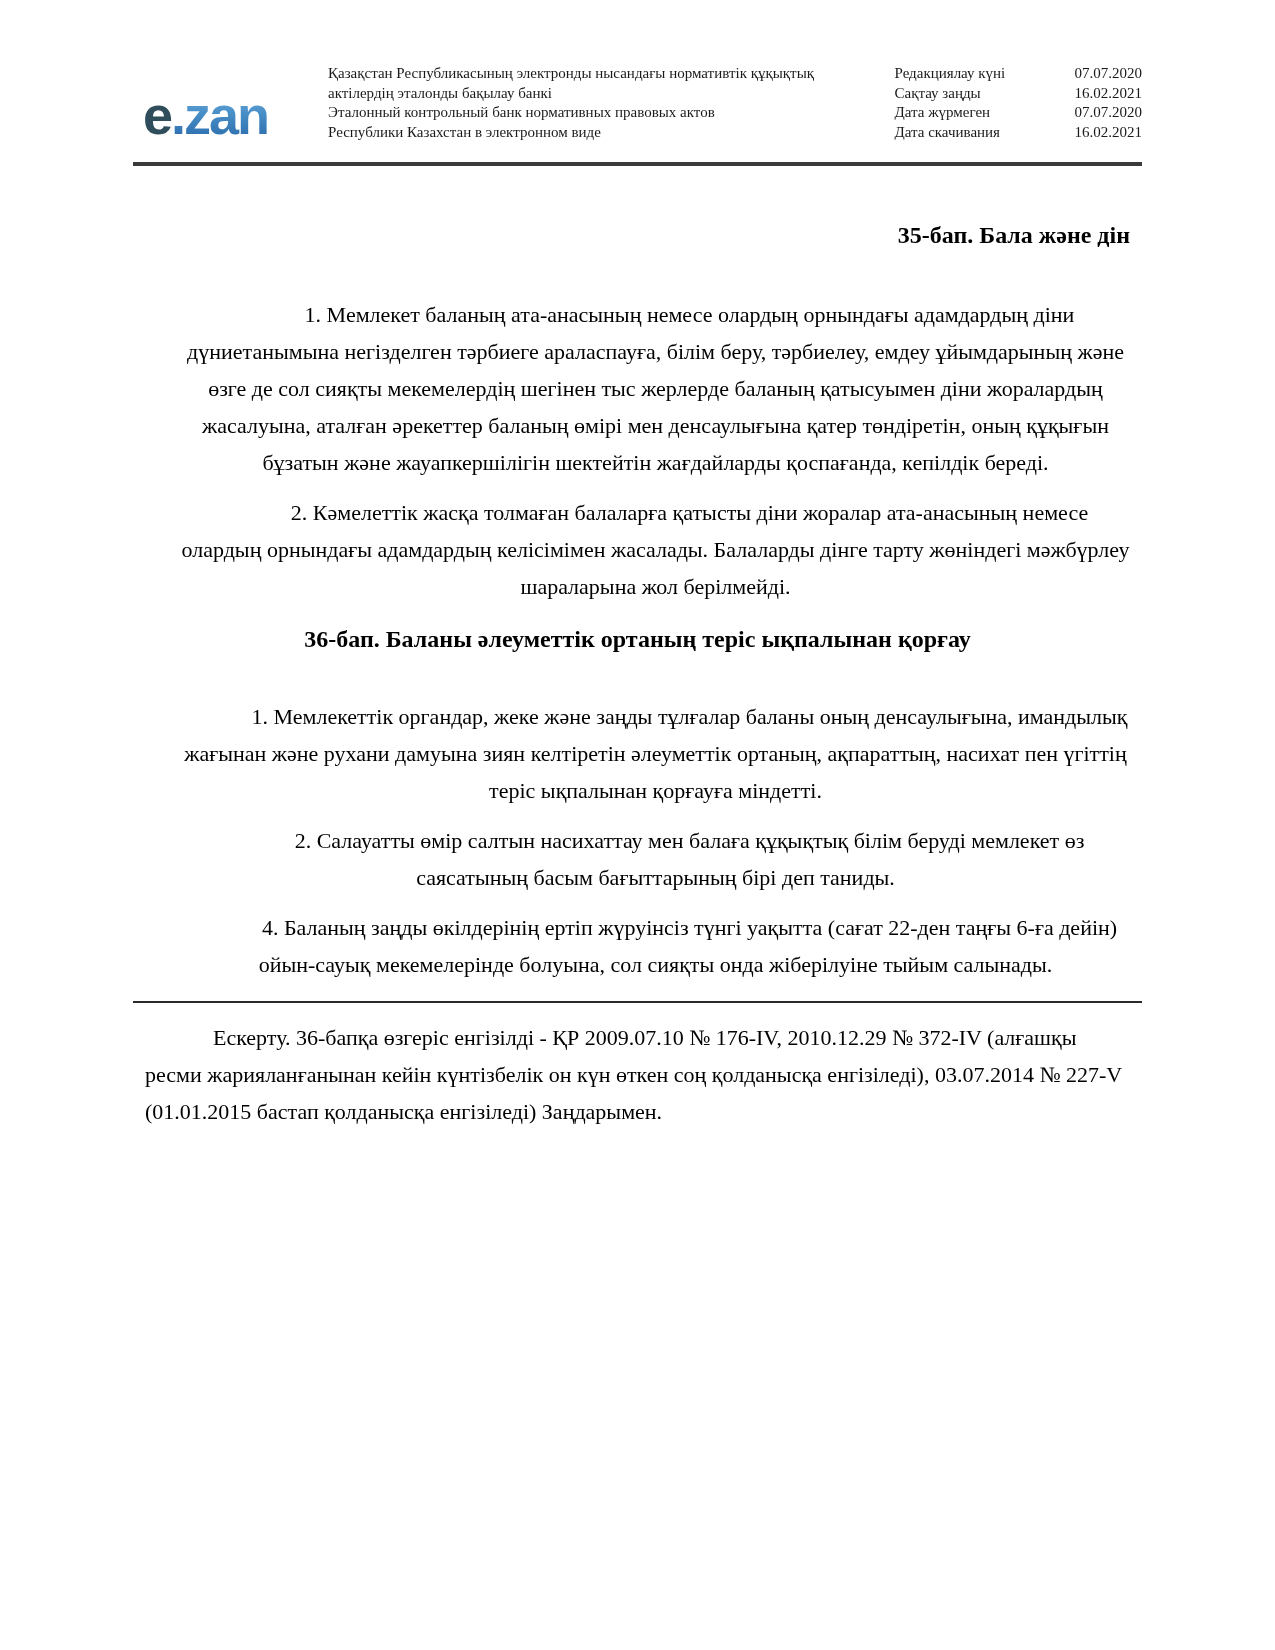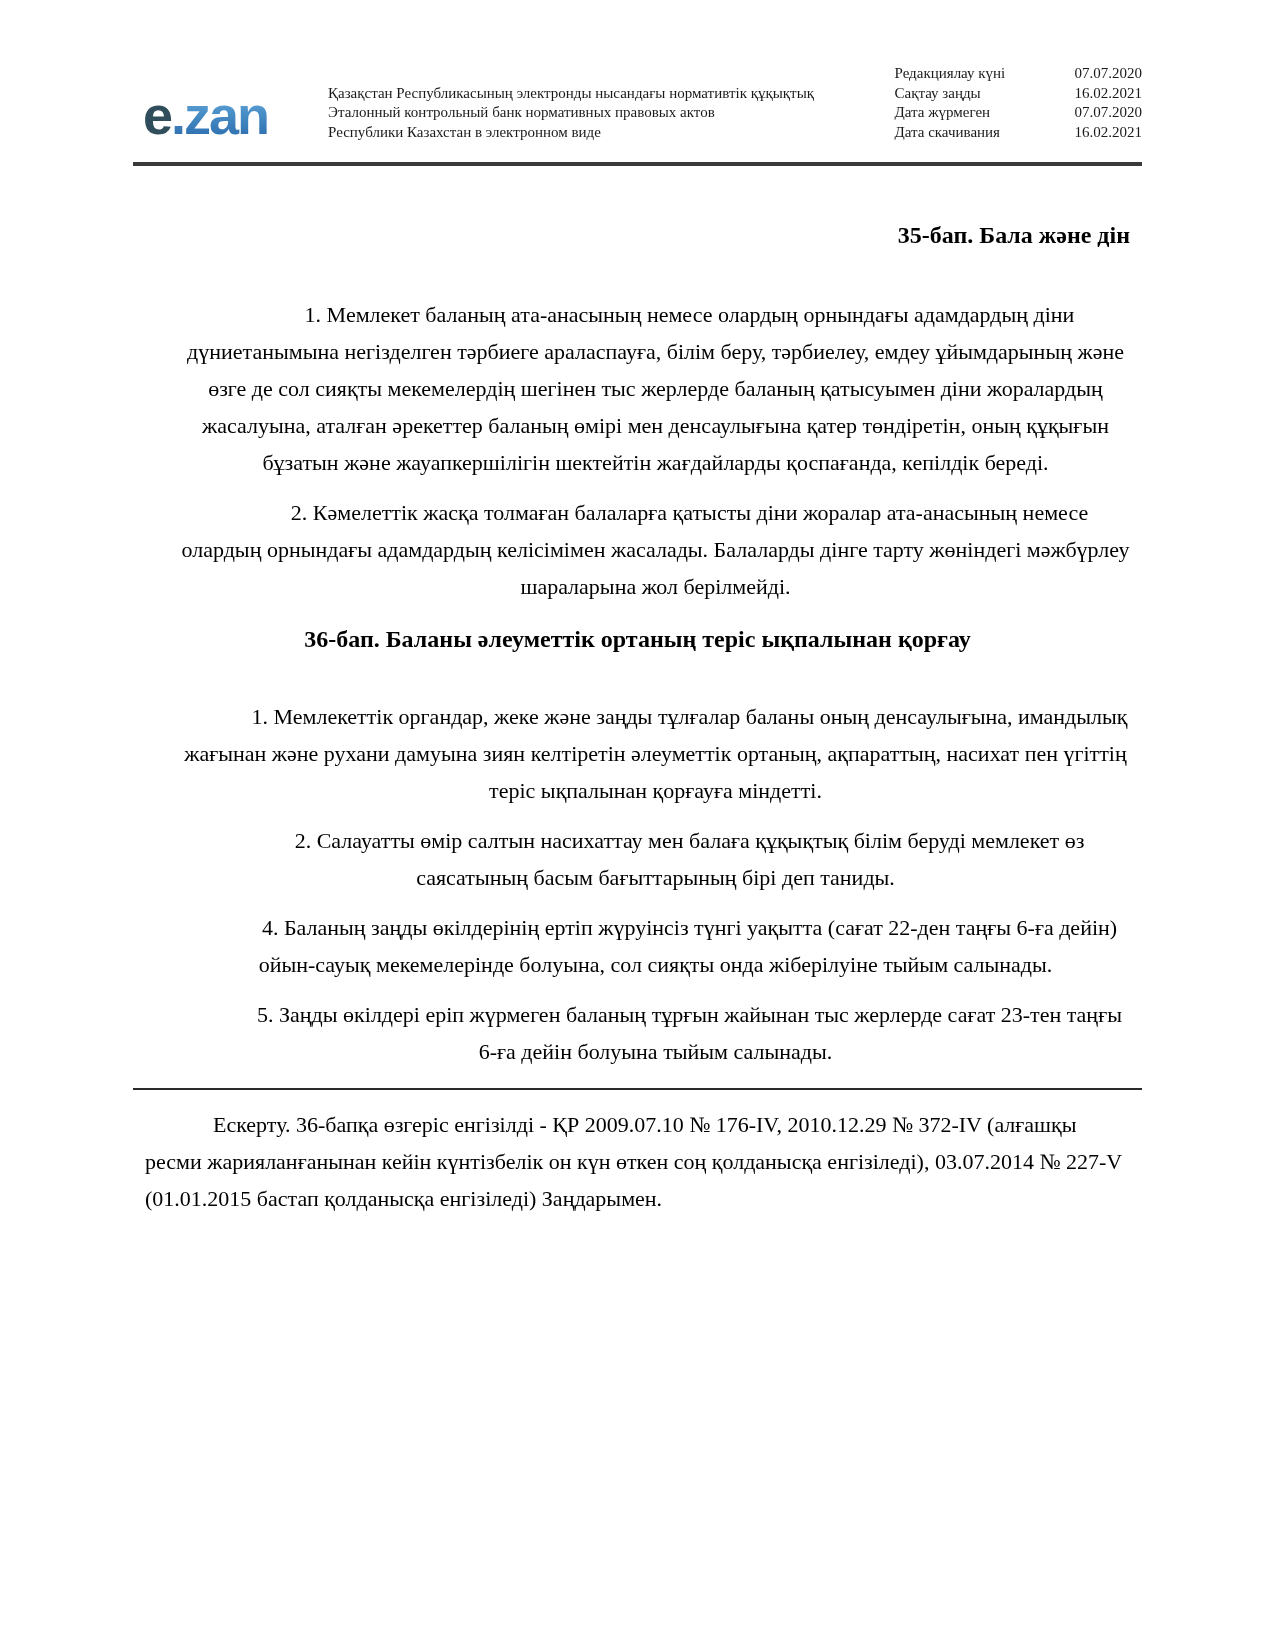--- a/index.html
+++ b/index.html
@@ -111,20 +111,21 @@
 <body>
 
 <div class="page">
 
   <div class="header">
     <div class="logo">
       <span class="logo-e">e</span><span class="logo-zan">.zan</span>
     </div>
     <div class="bank-desc">
       <div>Қазақстан Республикасының электронды нысандағы нормативтік құқықтық</div>
+      <div>актілердің эталонды бақылау банкі</div>
       <div>Эталонный контрольный банк нормативных правовых актов</div>
       <div>Республики Казахстан в электронном виде</div>
     </div>
     <div class="dates">
       <div class="dlabel">Редакциялау күні</div>
       <div class="dval">07.07.2020</div>
       <div class="dlabel">Сақтау заңды</div>
       <div class="dval">16.02.2021</div>
       <div class="dlabel">Дата жүрмеген</div>
       <div class="dval">07.07.2020</div>
@@ -139,21 +140,20 @@
     <h1>35-бап. Бала және дін</h1>
 
     <p>1. Мемлекет баланың ата-анасының немесе олардың орнындағы адамдардың діни дүниетанымына негізделген тәрбиеге араласпауға, білім беру, тәрбиелеу, емдеу ұйымдарының және өзге де сол сияқты мекемелердің шегінен тыс жерлерде баланың қатысуымен діни жоралардың жасалуына, аталған әрекеттер баланың өмірі мен денсаулығына қатер төндіретін, оның құқығын бұзатын және жауапкершілігін шектейтін жағдайларды қоспағанда, кепілдік береді.</p>
     <p>2. Кәмелеттік жасқа толмаған балаларға қатысты діни жоралар ата-анасының немесе олардың орнындағы адамдардың келісімімен жасалады. Балаларды дінге тарту жөніндегі мәжбүрлеу шараларына жол берілмейді.</p>
 
     <h2>36-бап. Баланы әлеуметтік ортаның теріс ықпалынан қорғау</h2>
 
     <p>1. Мемлекеттік органдар, жеке және заңды тұлғалар баланы оның денсаулығына, имандылық жағынан және рухани дамуына зиян келтіретін әлеуметтік ортаның, ақпараттың, насихат пен үгіттің теріс ықпалынан қорғауға міндетті.</p>
     <p>2. Салауатты өмір салтын насихаттау мен балаға құқықтық білім беруді мемлекет өз саясатының басым бағыттарының бірі деп таниды.</p>
     <p>4. Баланың заңды өкілдерінің ертіп жүруінсіз түнгі уақытта (сағат 22-ден таңғы 6-ға дейін) ойын-сауық мекемелерінде болуына, сол сияқты онда жіберілуіне тыйым салынады.</p>
-    <p>5. Заңды өкілдері еріп жүрмеген баланың тұрғын жайынан тыс жерлерде сағат 23-тен таңғы 6-ға дейін болуына тыйым салынады.</p>
   </div>
 
   <div class="rule-thin"></div>
 
   <div class="note">
     <p>Ескерту. 36-бапқа өзгеріс енгізілді - ҚР 2009.07.10 № 176-IV, 2010.12.29 № 372-IV (алғашқы ресми жарияланғанынан кейін күнтізбелік он күн өткен соң қолданысқа енгізіледі), 03.07.2014 № 227-V (01.01.2015 бастап қолданысқа енгізіледі) Заңдарымен.</p>
   </div>
 
 </div>
 

